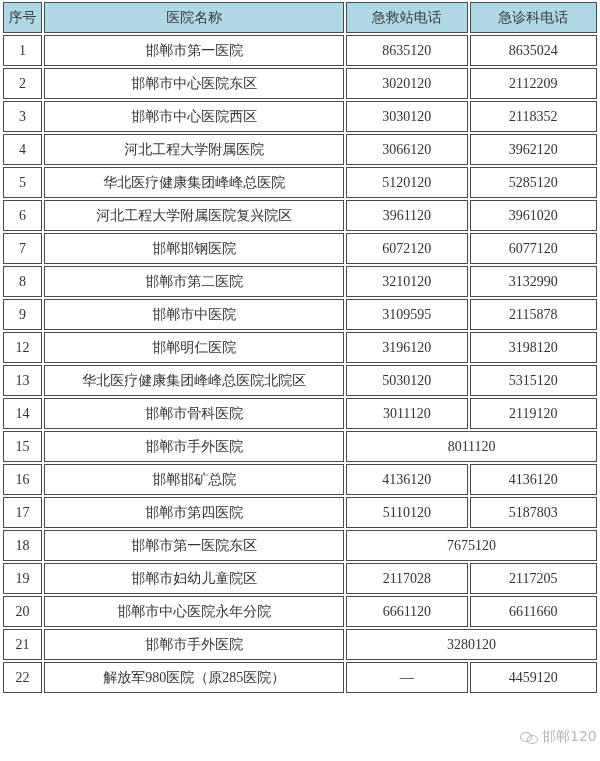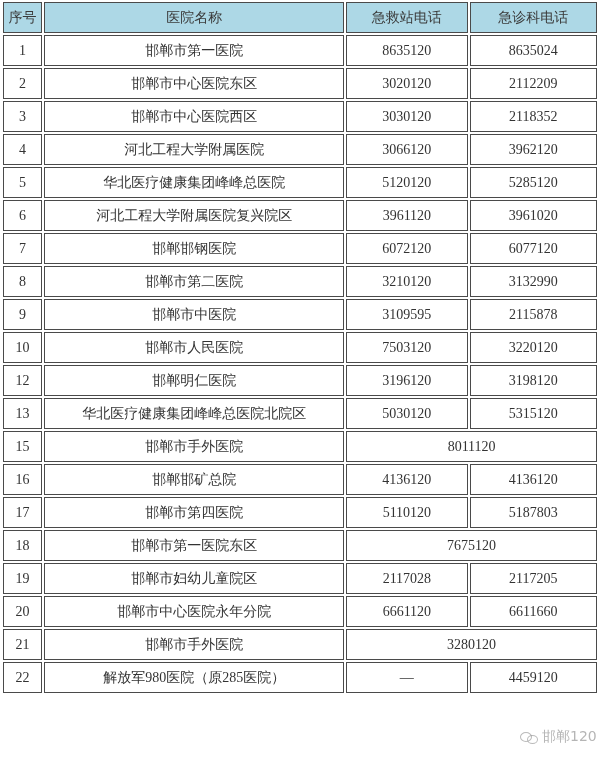--- a/index.html
+++ b/index.html
@@ -138,36 +138,36 @@
       <td>3210120</td>
       <td>3132990</td>
     </tr>
     <tr>
       <td>9</td>
       <td>邯郸市中医院</td>
       <td>3109595</td>
       <td>2115878</td>
     </tr>
     <tr>
-      <td>10</td>
-      <td>邯郸市人民医院</td>
-      <td>7503120</td>
-      <td>3220120</td>
-    </tr>
-    <tr>
       <td>12</td>
       <td>邯郸明仁医院</td>
       <td>3196120</td>
       <td>3198120</td>
     </tr>
     <tr>
       <td>13</td>
       <td>华北医疗健康集团峰峰总医院北院区</td>
       <td>5030120</td>
       <td>5315120</td>
+    </tr>
+    <tr>
+      <td>14</td>
+      <td>邯郸市骨科医院</td>
+      <td>3011120</td>
+      <td>2119120</td>
     </tr>
     <tr>
       <td>15</td>
       <td>邯郸市手外医院</td>
       <td colspan="2">8011120</td>
     </tr>
     <tr>
       <td>16</td>
       <td>邯郸邯矿总院</td>
       <td>4136120</td>

